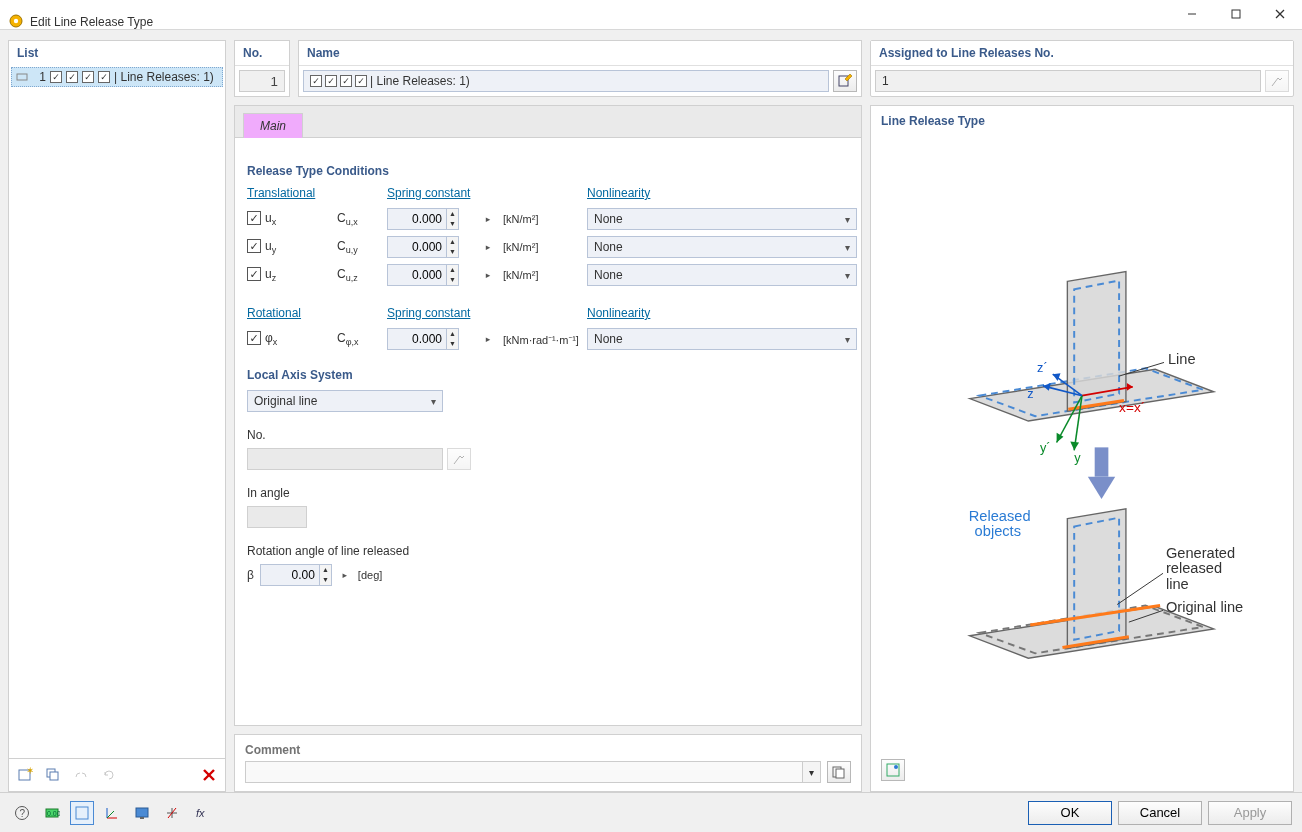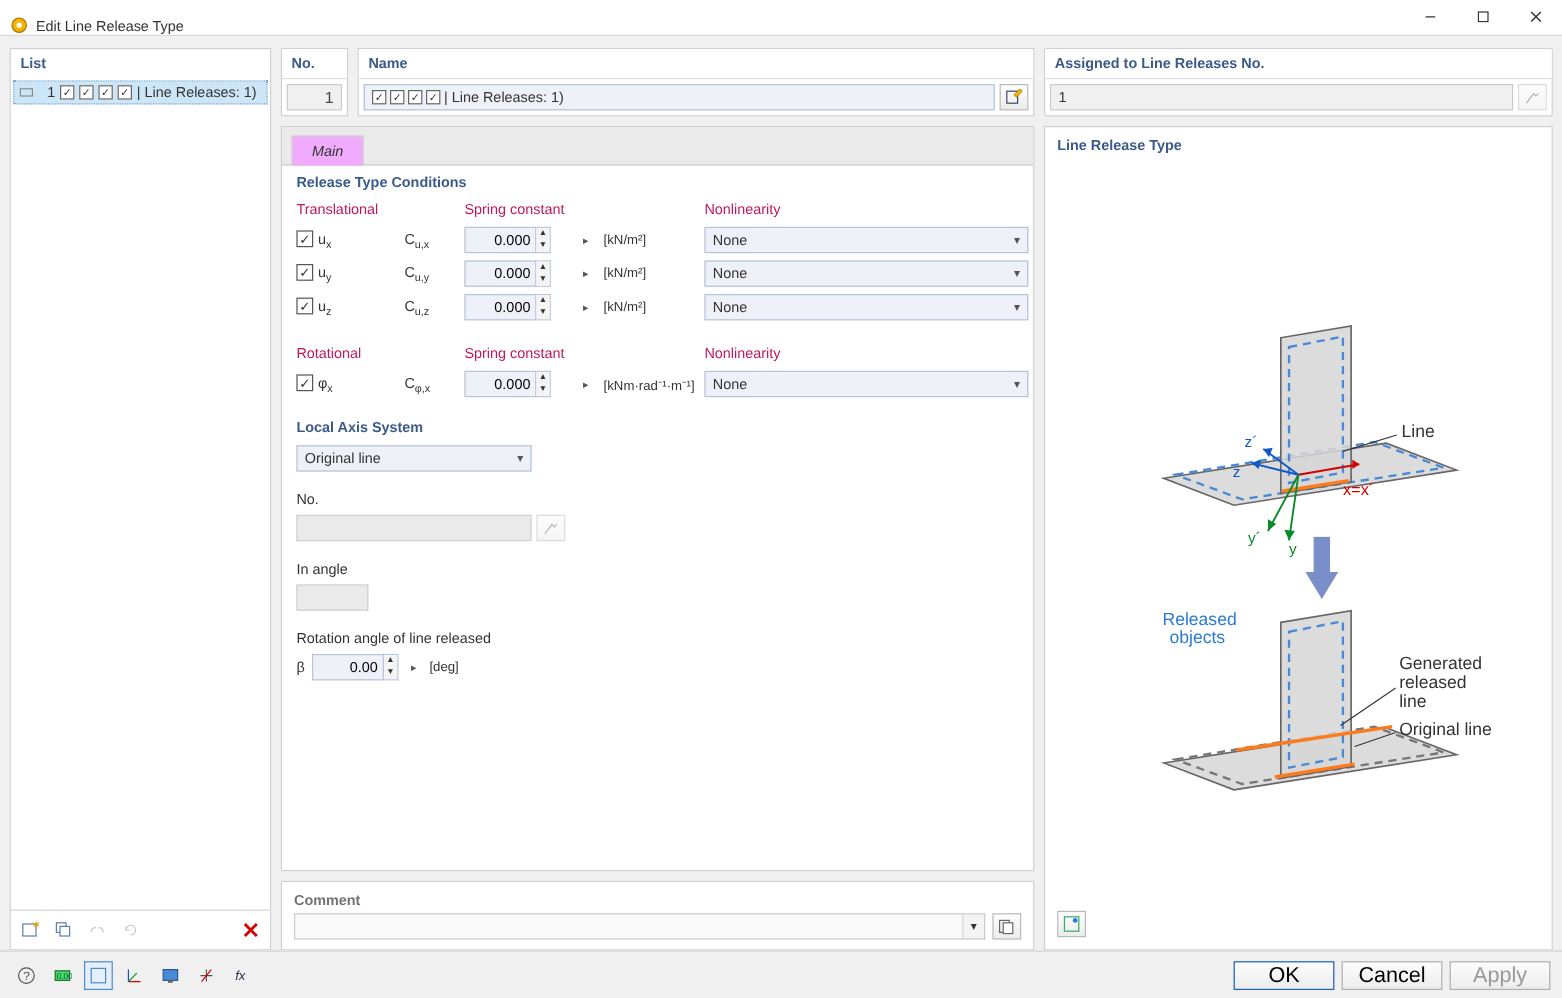--- a/index.html
+++ b/index.html
@@ -38,25 +38,25 @@
 .ro-input { background: #f0f0f0; color: #444; border: 1px solid #ccc; height: 22px; width: 100%; padding: 0 6px; text-align: right; }
 .name-box { flex: 1; background: #fff; border: 1px solid #d0d0d0; }
 .name-body { display: flex; padding: 4px; gap: 4px; align-items: center; }
 .name-input { flex: 1; height: 22px; border: 1px solid #b8c4d8; background: #eef1f7; padding: 0 6px; display: flex; align-items: center; gap: 3px; }
 .icon-btn { width: 24px; height: 22px; border: 1px solid #b8b8b8; background: linear-gradient(#fdfdfd,#ececec); display: flex; align-items: center; justify-content: center; }
 
 
 .tabs-wrap { background: #fff; border: 1px solid #d0d0d0; flex: 1; display: flex; flex-direction: column; }
 .tabstrip { background: #eaeaea; display: flex; padding-top: 6px; padding-left: 8px; border-bottom: 1px solid #d0d0d0; }
 .tab { padding: 5px 16px; background: #f0abfc; border: 1px solid #d0d0d0; border-bottom: none; font-size: 12px; color: #333; position: relative; top: 1px; font-style: italic; }
-.tab-body { flex: 1; overflow: auto; padding: 3px 12px; }
+.tab-body { flex: 1; overflow: auto; padding: 22px 12px; }
 
 .section-title { color: #3a5a8a; font-weight: 600; margin: 4px 0 8px 0; }
 .grid { display: grid; grid-template-columns: 86px 46px 90px 18px 80px 1fr; row-gap: 6px; column-gap: 4px; align-items: center; }
-.col-header { color: #be185d; font-size: 12px; margin-bottom: 2px; }
+.col-header { color: #0369a1; font-size: 12px; margin-bottom: 2px; text-decoration: underline; }
 .chk { width: 14px; height: 14px; border: 1px solid #555; display: inline-flex; align-items: center; justify-content: center; font-size: 11px; margin-right: 4px; background: #fff; }
 .spinner { display: flex; align-items: center; height: 22px; }
 .spinner input { width: 60px; height: 22px; border: 1px solid #b8c4d8; background: #eef1f7; text-align: right; padding: 0 4px; font-size: 12px; }
 .spin-btns { display: flex; flex-direction: column; border: 1px solid #b8c4d8; border-left: none; height: 22px; }
 .spin-btns span { font-size: 7px; line-height: 10px; padding: 0 2px; background: #f4f4f4; }
 .menu-caret { width: 14px; height: 22px; display: flex; align-items: center; justify-content: center; font-size: 9px; color: #555; }
 .unit { font-size: 11px; color: #333; }
 .select { height: 22px; border: 1px solid #b8c4d8; background: #eef1f7; display: flex; align-items: center; justify-content: space-between; padding: 0 6px; width: 270px; gap: 40px; }
 .select .caret { font-size: 10px; color: #555; }
 
@@ -74,21 +74,21 @@
 .assigned-body { display: flex; padding: 4px; gap: 4px; }
 .ro-wide { flex: 1; height: 22px; background: #f0f0f0; border: 1px solid #ccc; padding: 0 6px; display: flex; align-items: center; }
 .diagram-panel { flex: 1; background: #fff; border: 1px solid #d0d0d0; padding: 6px; display: flex; flex-direction: column; }
 .diagram-title { color: #3a5a8a; font-weight: 600; padding: 2px 4px; }
 .diagram-area { flex: 1; position: relative; }
 .diag-toolbar { padding: 4px; }
 
 
 .footer { height: 40px; display: flex; align-items: center; padding: 0 10px; gap: 6px; border-top: 1px solid #d0d0d0; background: #f0f0f0; }
 .footer .spacer { flex: 1; }
-.btn { min-width: 84px; height: 24px; border: 1px solid #b0b0b0; background: linear-gradient(#fdfdfd,#ececec); font-size: 18px; }
+.btn { min-width: 84px; height: 24px; border: 1px solid #b0b0b0; background: linear-gradient(#fdfdfd,#ececec); font-size: 13px; }
 .btn.primary { border: 1px solid #1a5fb4; }
 .btn:disabled { color: #999; }
 
 sub { font-size: 0.75em; }
 </style>
 </head>
 <body>
 
 <div class="titlebar">
   <span class="icon">

